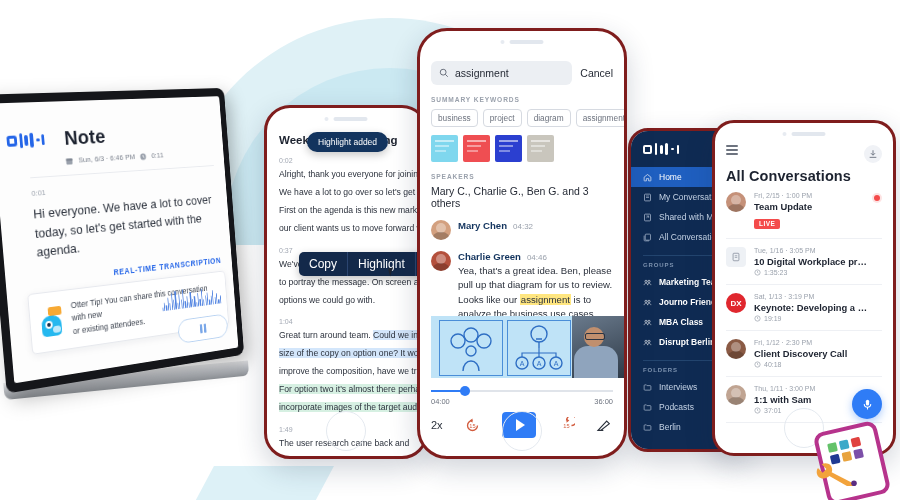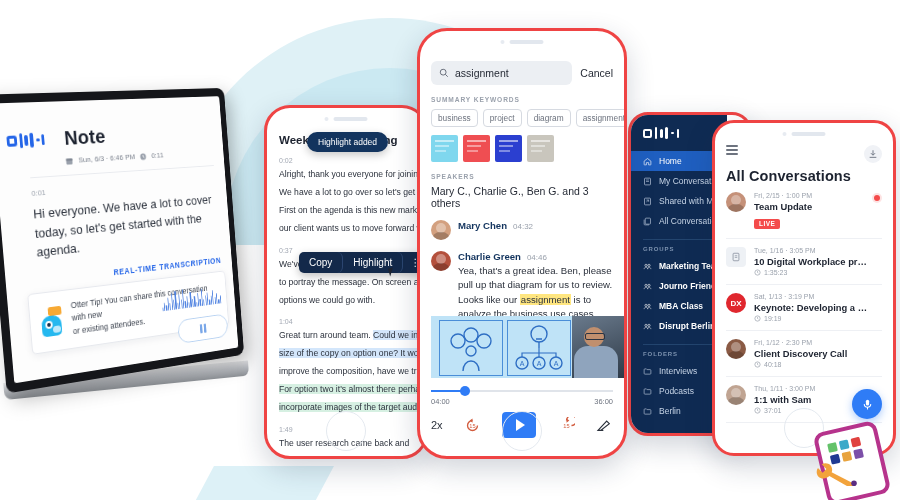--- a/index.html
+++ b/index.html
@@ -64,40 +64,40 @@
   .om-eye{position:absolute;left:5px;top:14px;width:8px;height:8px;background:#fff;border-radius:50%;}
   .om-eye:after{content:"";position:absolute;left:2px;top:2px;width:4px;height:4px;background:#16304d;border-radius:50%;}
   .om-snout{position:absolute;left:13px;top:20px;width:9px;height:7px;background:#bde9fb;border-radius:4px;}
   .tip-text{font-size:9px;line-height:1.5;color:#3c434f;}
   .wave{position:absolute;right:18px;bottom:52px;display:flex;align-items:flex-end;gap:1.1px;height:22px;opacity:.95;}
   .wave i{width:1.3px;background:#4a7fe0;border-radius:1px;}
   .lp-pill{position:absolute;right:12px;bottom:14px;width:62px;height:24px;border:1.2px solid #b9d3f2;border-radius:13px;display:flex;align-items:center;justify-content:center;gap:2px;background:#fff;}
   .lp-pill i{width:2.6px;height:10px;background:#7aa7e8;border-radius:1px;}
 
   
-  .phone{position:absolute;background:#fff;border-radius:26px;border:3px solid #ef4444;
+  .phone{position:absolute;background:#fff;border-radius:26px;border:3px solid #7f1d1d;
     box-shadow:0 10px 28px rgba(24,40,70,.20);overflow:hidden;}
   .ph-notch{position:absolute;left:50%;transform:translateX(-50%);top:9px;display:flex;align-items:center;gap:5px;}
   .ph-notch .spk{width:34px;height:3.5px;background:#e2e7ee;border-radius:2px;}
   .ph-notch .cam{width:4px;height:4px;background:#e7ebf1;border-radius:50%;}
   .ph-home{position:absolute;left:50%;transform:translateX(-50%);bottom:5px;width:38px;height:38px;border:1.4px solid #e4e9ef;border-radius:50%;}
 
   
   .phoneA{left:264px;top:105px;width:158px;height:348px;z-index:3;}
   .pa-body{position:absolute;left:0;right:0;top:22px;bottom:0;padding:0 12px;}
   .pa-title{font-size:11.5px;font-weight:700;color:#1d2330;margin-top:4px;}
   .toast{position:absolute;left:40px;top:24px;background:#13345e;color:#fff;font-size:8.5px;
     padding:5px 11px;border-radius:11px;white-space:nowrap;box-shadow:0 3px 8px rgba(0,0,0,.22);z-index:6;}
   .pa-ts{font-size:7px;color:#a2a8b3;margin-top:11px;}
   .pa-p{font-size:8.6px;line-height:1.62;color:#2b313c;margin-top:4px;white-space:nowrap;}
   .sel-blue{background:#d3e6fb;}
   .sel-green{background:#d6f0e2;}
   .ctxmenu{position:absolute;left:32px;top:144px;display:flex;background:#13294a;border-radius:5px;
     overflow:hidden;z-index:6;box-shadow:0 3px 8px rgba(0,0,0,.25);}
-  .ctxmenu div{color:#fff;font-size:10px;padding:5px 10px;border-right:1px solid #2b4570;border-radius:6px;}
+  .ctxmenu div{color:#fff;font-size:12px;padding:5px 10px;border-right:1px solid #2b4570;}
   .ctxmenu div:last-child{border-right:0;padding:5px 7px;letter-spacing:1px;}
   .cursor{position:absolute;left:122px;top:160px;width:0;height:0;border-left:5px solid #1d2330;
     border-bottom:8px solid transparent;transform:rotate(-16deg);z-index:7;}
 
   
   .phoneB{left:417px;top:28px;width:204px;height:425px;z-index:5;border-radius:30px;}
   .pb-body{position:absolute;left:0;right:0;top:24px;bottom:0;}
   .pb-searchrow{display:flex;align-items:center;gap:8px;padding:6px 11px 0 11px;}
   .pb-search{flex:1;height:24px;background:#eceff3;border-radius:6px;display:flex;align-items:center;padding:0 8px;gap:6px;}
   .pb-search span{font-size:10.5px;color:#262b36;}
@@ -127,21 +127,21 @@
   .pb-seek .fill{position:absolute;left:0;top:0;height:2px;width:18%;background:#2f7cf6;}
   .pb-seek .knob{position:absolute;left:16%;top:-4px;width:10px;height:10px;border-radius:50%;background:#2f7cf6;}
   .pb-times{position:absolute;left:11px;right:11px;bottom:50px;display:flex;justify-content:space-between;font-size:7.5px;color:#6d737f;}
   .pb-ctrls{position:absolute;left:11px;right:11px;bottom:18px;display:flex;align-items:center;justify-content:space-between;}
   .pb-speed{font-size:11px;color:#2b313c;}
   .pb-play{width:34px;height:26px;border-radius:4px;background:#2f7cf6;display:flex;align-items:center;justify-content:center;}
   .pb-play i{width:0;height:0;border-left:9px solid #fff;border-top:6px solid transparent;border-bottom:6px solid transparent;margin-left:2px;}
   .skip{position:relative;width:17px;height:17px;color:#d25c3e;font-size:14px;}
 
   
-  .phoneC{left:628px;top:112px;width:118px;height:318px;z-index:2;border-radius:20px;}
+  .phoneC{left:628px;top:128px;width:118px;height:318px;z-index:2;border-radius:20px;}
   .pc-nav{position:absolute;left:0;top:0;bottom:0;width:96px;background:#0f2b53;padding:12px 0 0 0;overflow:hidden;}
   .pc-logo{display:flex;align-items:center;gap:2.5px;padding:0 0 0 12px;margin-bottom:12px;}
   .pc-logo i{display:block;background:#fff;border-radius:2px;}
   .pcl-o{width:9px;height:9px;border:2.6px solid #fff;border-radius:50%;background:transparent!important;box-sizing:border-box;}
   .pcl-b1,.pcl-b3{width:2.8px;height:12px;}
   .pcl-b2{width:2.8px;height:9px;}
   .pcl-dot{width:2.8px;height:2.8px;border-radius:50%;margin-left:1px;}
   .pcl-b4{width:2.8px;height:9px;}
   .nav-item{display:flex;align-items:center;gap:7px;padding:5px 0 5px 12px;color:#c6d4e6;font-size:8.5px;white-space:nowrap;}
   .nav-item.active{background:#1f5fc0;color:#fff;}

